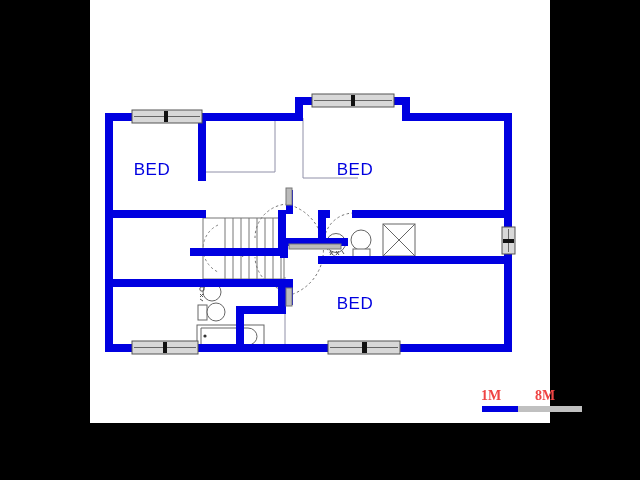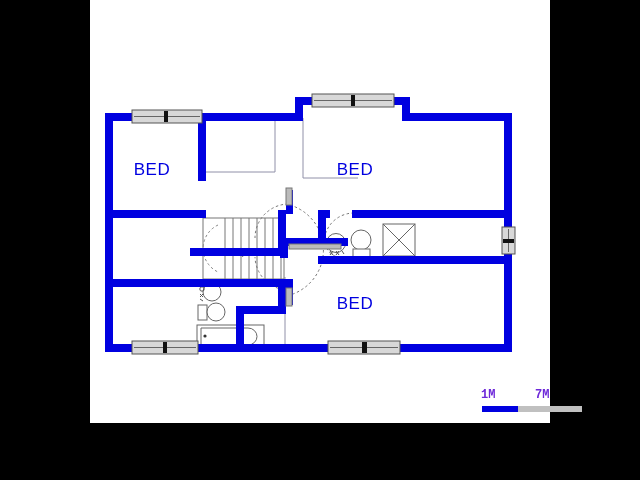--- a/index.html
+++ b/index.html
@@ -49,24 +49,24 @@
   #scale-wrap {
     position: absolute;
     left: 388px;
     top: 388px;
     width: 110px;
     height: 32px;
   }
   .scale-tick {
     position: absolute;
     top: 0;
-    font-size: 12px;
+    font-size: 14px;
     font-weight: bold;
-    color: #6d28d9;
-    font-family: Liberation Mono, monospace;
+    color: #ef4444;
+    font-family: Liberation Serif, serif;
     letter-spacing: 0px;
   }
   #scale-1m { left: 3px; }
   #scale-2m { left: 57px; }
   #scale-bar {
     position: absolute;
     left: 4px;
     top: 18px;
     width: 100px;
     height: 6px;
@@ -262,19 +262,19 @@
     </g>
 
     <text class="roomlabel" x="62" y="171">BED</text>
     <text class="roomlabel" x="265" y="171">BED</text>
     <text class="roomlabel" x="265" y="305">BED</text>
 
   </svg>
 
   <div id="scale-wrap">
     <span class="scale-tick" id="scale-1m">1M</span>
-    <span class="scale-tick" id="scale-2m">7M</span>
+    <span class="scale-tick" id="scale-2m">8M</span>
     <div id="scale-bar">
       <div id="scale-bar-fill"></div>
     </div>
   </div>
 
 </div>
 
 </body></html>

